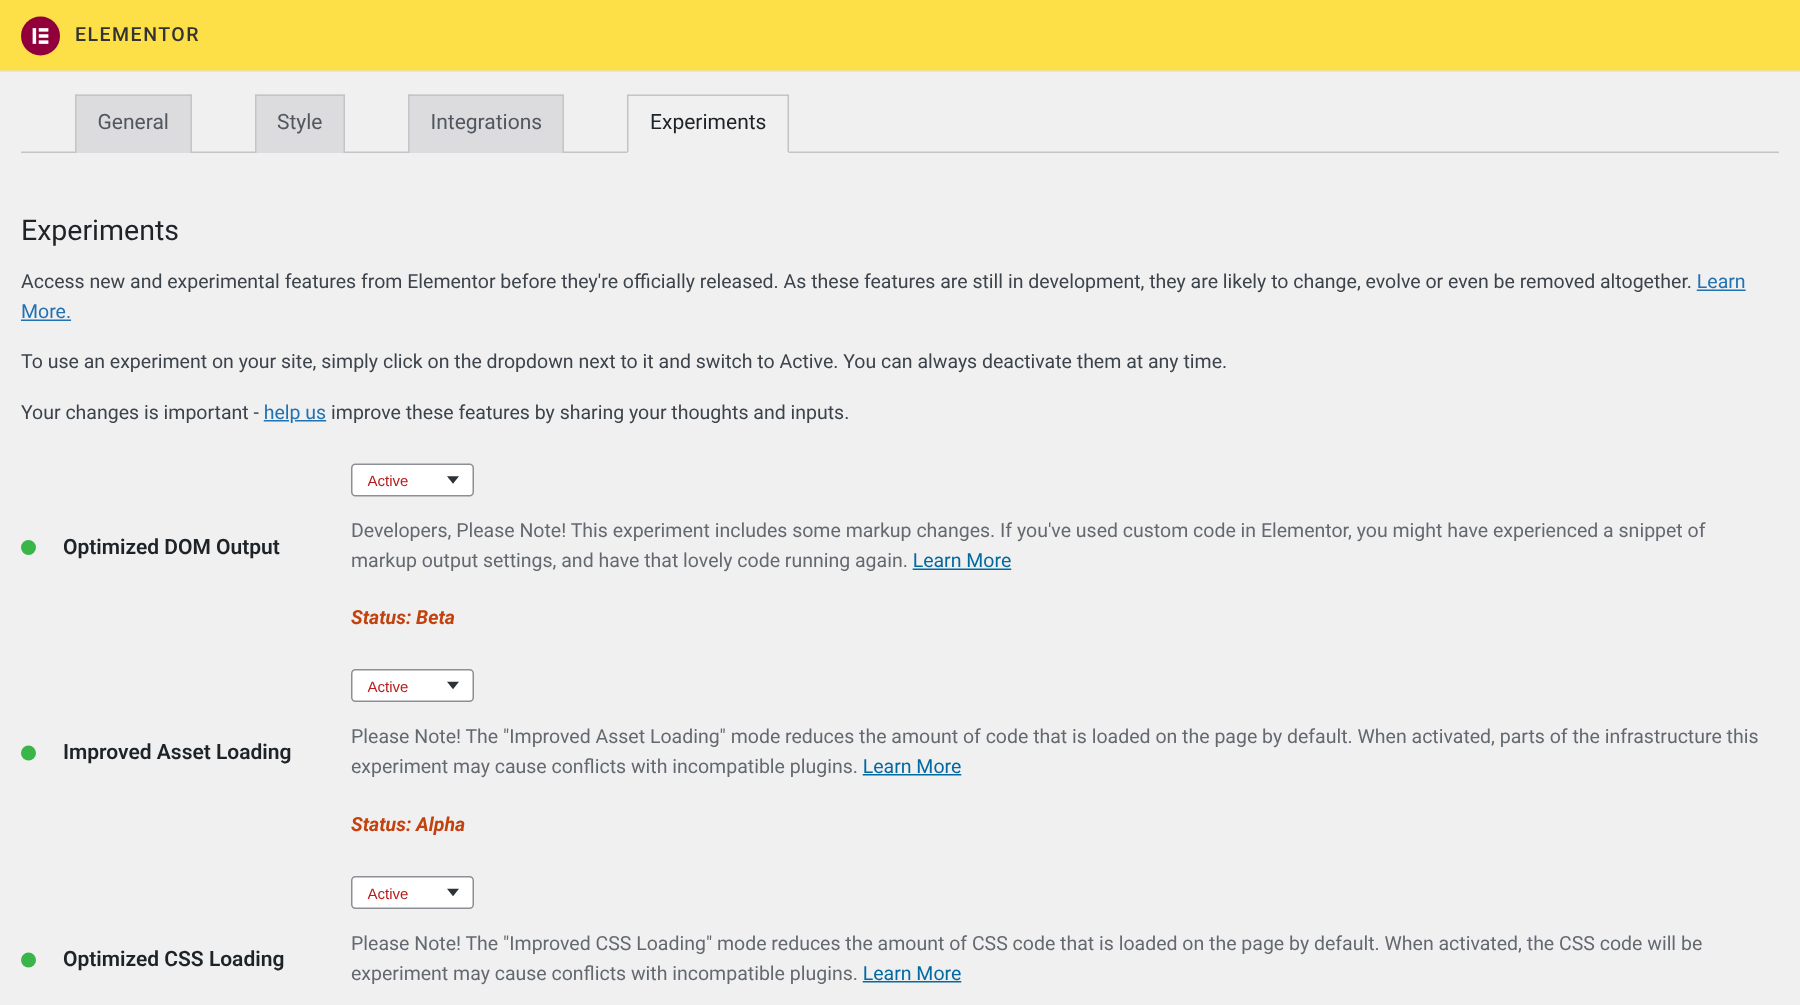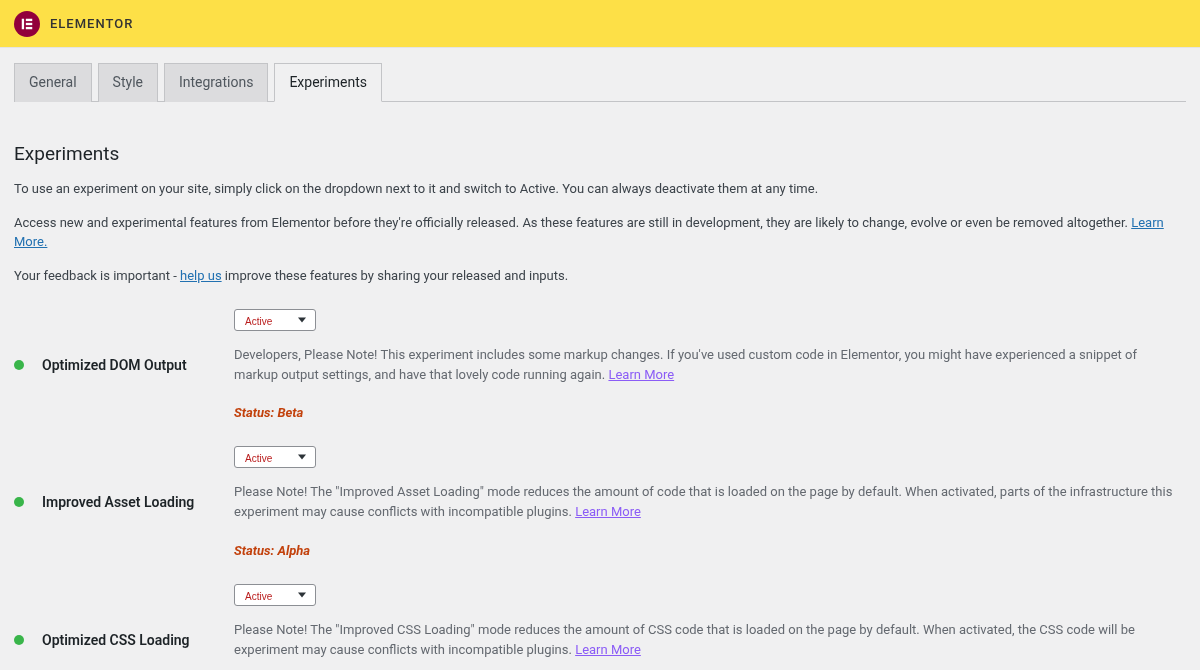--- a/index.html
+++ b/index.html
@@ -3,36 +3,36 @@
   <meta charset="utf-8">
   <style>
     * { box-sizing: border-box; margin: 0; padding: 0; }
     body { font-family: -apple-system, BlinkMacSystemFont, "Segoe UI", Roboto, Arial, sans-serif; font-size: 13px; color: #3c434a; background: #f0f0f1; }
     .top-bar { background: #fde047; border-bottom: 1px solid #e4e4e4; height: 48px; display: flex; align-items: center; padding: 0 14px; }
     .logo { width: 26px; height: 26px; background: #92003b; border-radius: 50%; display: flex; align-items: center; justify-content: center; margin-right: 10px; }
     .logo svg { width: 14px; height: 14px; }
     .brand { font-size: 13px; font-weight: 500; letter-spacing: 1px; color: #333; }
     .content-area { padding: 14px 14px 50px 14px; }
     .tab-wrapper { border-bottom: 1px solid #c3c4c7; display: flex; }
-    .tab { background: #dcdcde; border: 1px solid #c3c4c7; border-bottom: none; padding: 8px 14px; margin-right: 6px; font-size: 14px; color: #50575e; cursor: pointer; line-height: 1.5; position: relative; top: 1px; }
+    .tab { background: #dcdcde; border: 1px solid #c3c4c7; border-bottom: none; padding: 8px 14px; margin-right: 6px; font-size: 14px; color: #50575e; cursor: pointer; line-height: 1.5; position: relative; top: 1px; margin-left: 36px; }
     .tab.active { background: #f0f0f1; color: #1d2327; border-bottom: 1px solid #f0f0f1; font-weight: 400; }
     .section-title { font-size: 19px; color: #1d2327; font-weight: 400; margin: 40px 0 14px 0; }
     .intro p { font-size: 13px; color: #3c434a; line-height: 1.5; margin-bottom: 14px; }
     .intro a { color: #2271b1; text-decoration: underline; }
     .form-table { width: 100%; border-collapse: collapse; margin-top: 12px; }
     .form-table th { width: 220px; text-align: left; vertical-align: top; padding: 16px 10px 16px 0; }
     .form-table td { vertical-align: top; padding: 10px 10px 16px 0; }
     .label-indicator { display: flex; align-items: center; gap: 18px; margin-top: 42px; }
     .ind-dot { width: 10px; height: 10px; border-radius: 50%; background: #39b54a; flex: 0 0 auto; }
     .exp-title { font-size: 14px; font-weight: 600; color: #1d2327; }
     .select-wrap { position: relative; display: inline-block; }
     select.exp-select { appearance: none; -webkit-appearance: none; background: #fff; border: 1px solid #8c8f94; border-radius: 3px; font-size: 10px; color: #b91c1c; padding: 4px 30px 0 10px; min-width: 82px; line-height: 1.6; cursor: pointer; }
     .select-wrap::after { content: ""; position: absolute; right: 10px; top: 50%; width: 0; height: 0; border-left: 4px solid transparent; border-right: 4px solid transparent; border-top: 5px solid #2c3338; transform: translateY(-50%); pointer-events: none; }
     .desc { margin-top: 14px; color: #646970; font-size: 13px; line-height: 1.55; }
-    .desc a { color: #8b5cf6; text-decoration: underline; }
+    .desc a { color: #0369a1; text-decoration: underline; }
     .status { margin-top: 20px; font-style: italic; font-weight: 700; font-size: 13px; color: #c2410c; }
   </style>
 </head>
 <body>
 
 <div class="top-bar">
   <div class="logo">
     <svg viewBox="0 0 24 24" fill="#fff">
         <rect x="3" y="3" width="4" height="18"></rect>
         <rect x="10" y="3" width="11" height="4"></rect>
@@ -47,26 +47,26 @@
   <div class="tab-wrapper" id="tabs">
       <a class="tab">General</a>
       <a class="tab">Style</a>
       <a class="tab">Integrations</a>
       <a class="tab active">Experiments</a>
     </div>
 
   <h2 class="section-title">Experiments</h2>
 
   <div class="intro">
-    <p>To use an experiment on your site, simply click on the dropdown next to it and switch to Active. You can always deactivate them at any time.</p>
     <p>
       <span>Access new and experimental features from Elementor before they're officially released. As these features are still in development, they are likely to change, evolve or even be removed altogether. </span><a href="#">Learn More.</a>
     </p>
+    <p>To use an experiment on your site, simply click on the dropdown next to it and switch to Active. You can always deactivate them at any time.</p>
     <p>
-      <span>Your feedback is important - </span><a href="#">help us</a><span> improve these features by sharing your released and inputs.</span>
+      <span>Your changes is important - </span><a href="#">help us</a><span> improve these features by sharing your thoughts and inputs.</span>
     </p>
   </div>
 
   <table class="form-table">
     <tbody id="exp-body">
         <tr>
           <th>
             <div class="label-indicator">
               <span class="ind-dot"></span>
               <span class="exp-title">Optimized DOM Output</span>

